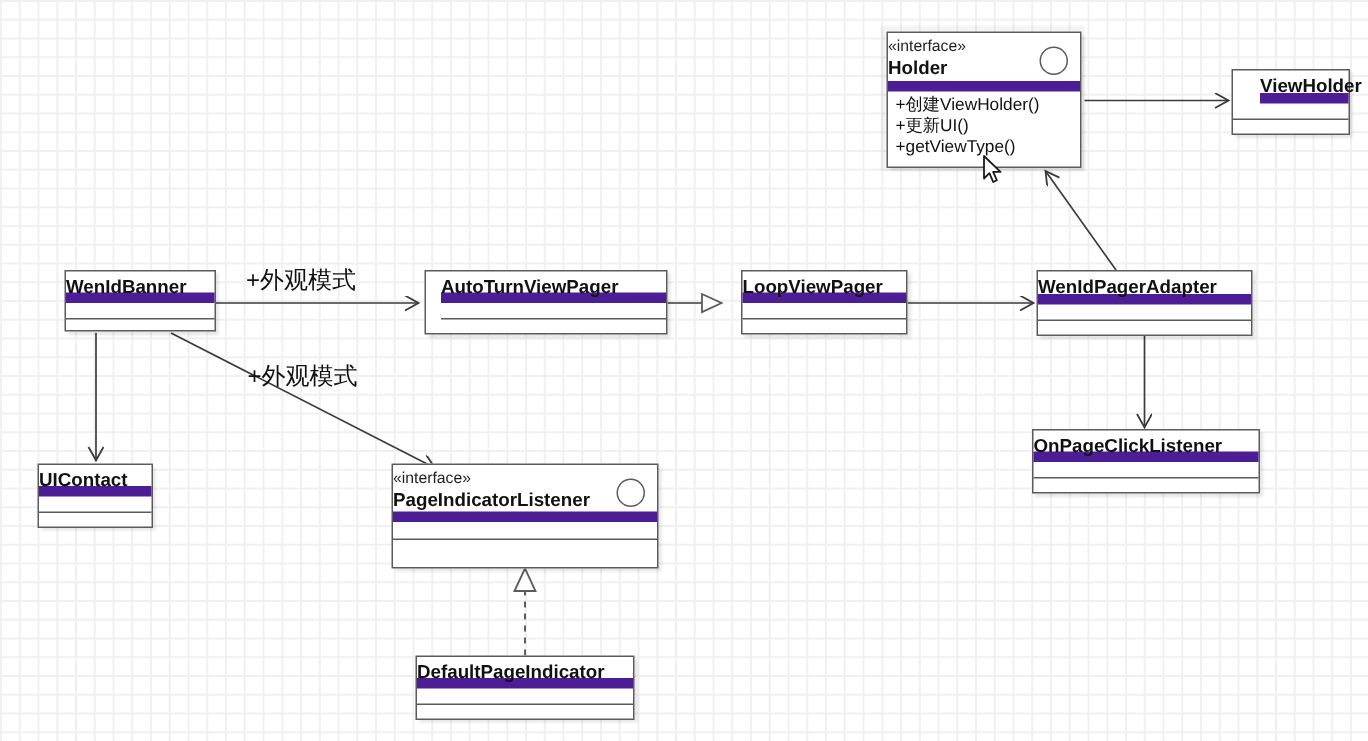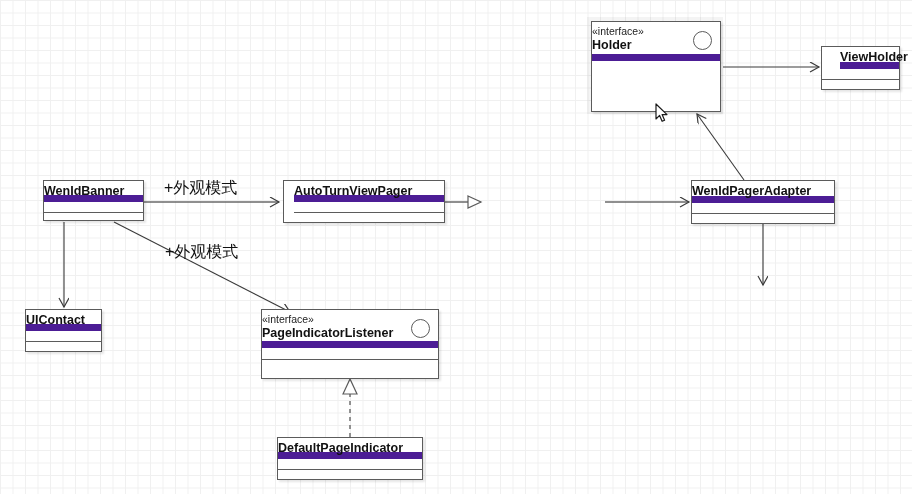--- a/index.html
+++ b/index.html
@@ -157,20 +157,25 @@
       <path d="M343,394 L350,379 L357,394 Z" fill="#ffffff" stroke="#5b5b5b" stroke-width="1.2"></path>
     </g>
   </svg>
 
   <div class="node" style="left:591px; top:21px; width:130px; height:91px;">
     <div class="title-cell" style="height:39px; padding-top:3px;">
       <div class="stereo">«interface»</div>
       <div class="cname">Holder</div>
       <div class="iface-circle" style="right:8px; top:9px;"></div>
     </div>
+    <div class="ops">
+      <div class="op">+创建ViewHolder()</div>
+      <div class="op">+更新UI()</div>
+      <div class="op">+getViewType()</div>
+    </div>
   </div>
 
   <div class="node" style="left:821px; top:46px; width:79px; height:44px;">
     <div class="title-cell" style="height:22px; padding-top:3px;margin-left:18px;">
       <div class="cname">ViewHolder</div>
     </div>
     <div class="compartment divided"></div>
     <div class="compartment"></div>
   </div>
 
@@ -183,20 +188,27 @@
   </div>
 
   <div class="node" style="left:283px; top:180px; width:162px; height:43px;padding-left:10px;">
     <div class="title-cell" style="height:21px; padding-top:3px;">
       <div class="cname">AutoTurnViewPager</div>
     </div>
     <div class="compartment divided"></div>
     <div class="compartment"></div>
   </div>
 
+  <div class="node" style="left:494px; top:180px; width:111px; height:43px;">
+    <div class="title-cell" style="height:21px; padding-top:3px;">
+      <div class="cname">LoopViewPager</div>
+    </div>
+    <div class="compartment divided"></div>
+    <div class="compartment"></div>
+  </div>
 
   <div class="node" style="left:25px; top:309px; width:77px; height:43px;">
     <div class="title-cell" style="height:21px; padding-top:3px;">
       <div class="cname">UIContact</div>
     </div>
     <div class="compartment divided"></div>
     <div class="compartment"></div>
   </div>
 
   <div class="node" style="left:691px; top:180px; width:144px; height:44px;">
@@ -210,20 +222,27 @@
   <div class="node" style="left:261px; top:309px; width:178px; height:70px;">
     <div class="title-cell" style="height:38px; padding-top:3px;">
       <div class="stereo">«interface»</div>
       <div class="cname">PageIndicatorListener</div>
       <div class="iface-circle" style="right:8px; top:9px;"></div>
     </div>
     <div class="compartment divided" style="height:12px;"></div>
     <div class="compartment" style="height:18px;"></div>
   </div>
 
+  <div class="node" style="left:688px; top:286px; width:152px; height:43px;">
+    <div class="title-cell" style="height:21px; padding-top:3px;">
+      <div class="cname">OnPageClickListener</div>
+    </div>
+    <div class="compartment divided"></div>
+    <div class="compartment"></div>
+  </div>
 
   <div class="node" style="left:277px; top:437px; width:146px; height:43px;">
     <div class="title-cell" style="height:21px; padding-top:3px;">
       <div class="cname">DefaultPageIndicator</div>
     </div>
     <div class="compartment divided"></div>
     <div class="compartment"></div>
   </div>
 
   <div class="edge-label" style="left:164px; top:180px;">+外观模式</div>

